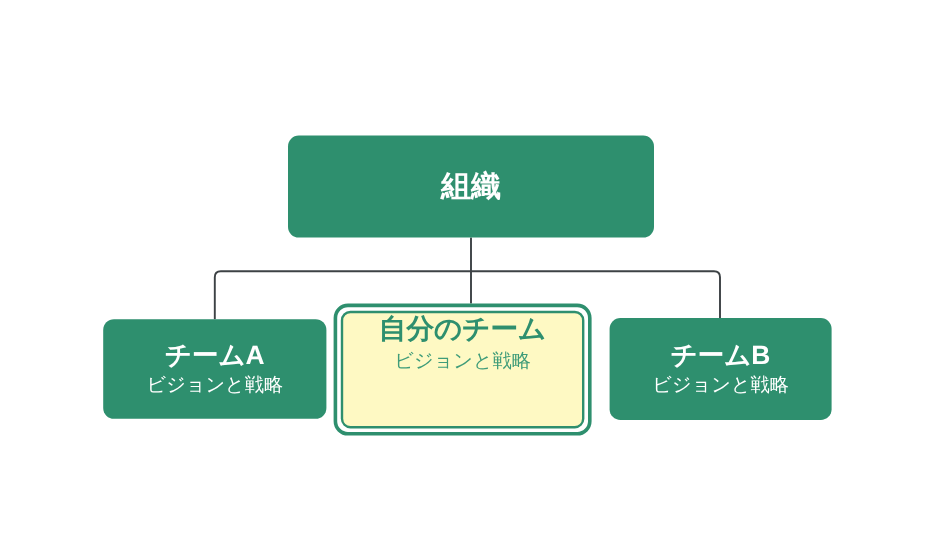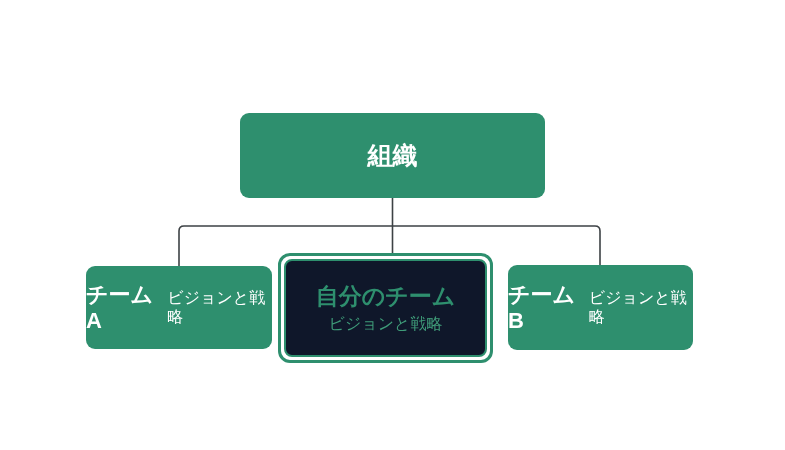--- a/index.html
+++ b/index.html
@@ -25,23 +25,24 @@
     width: 785px; height: 450px;
   }
   .connectors path {
     fill: none;
     stroke: var(--line);
     stroke-width: 1.6;
   }
   .node {
     position: absolute;
     display: flex;
-    flex-direction: row;
+    flex-direction: column;
     align-items: center;
     justify-content: center;
+    text-align: center;
     border-radius: 9px;
     gap: 5px;
   }
   .node--filled {
     background: var(--green);
     color: #ffffff;
   }
   .node-title { font-weight: bold; line-height: 1.15; }
   .node-sub   { line-height: 1.15; }
 
@@ -60,25 +61,25 @@
     width: 215px; height: 110px;
     background: #ffffff;
     border: 3px solid var(--green);
     border-radius: 12px;
     padding: 3px;
   }
   .node--my-team-inner {
     width: 100%; height: 100%;
     border: 2px solid var(--green);
     border-radius: 8px;
-    background: #0f172a;
+    background: #fef9c3;
     display: flex;
     flex-direction: column;
     align-items: center;
-    justify-content: center;
+    justify-content: flex-start;
     text-align: center;
     gap: 6px;
   }
   .node--my-team-inner .node-title {
     font-size: 23px;
     font-weight: bold;
     color: var(--green);
   }
   .node--my-team-inner .node-sub {
     font-size: 16px;

